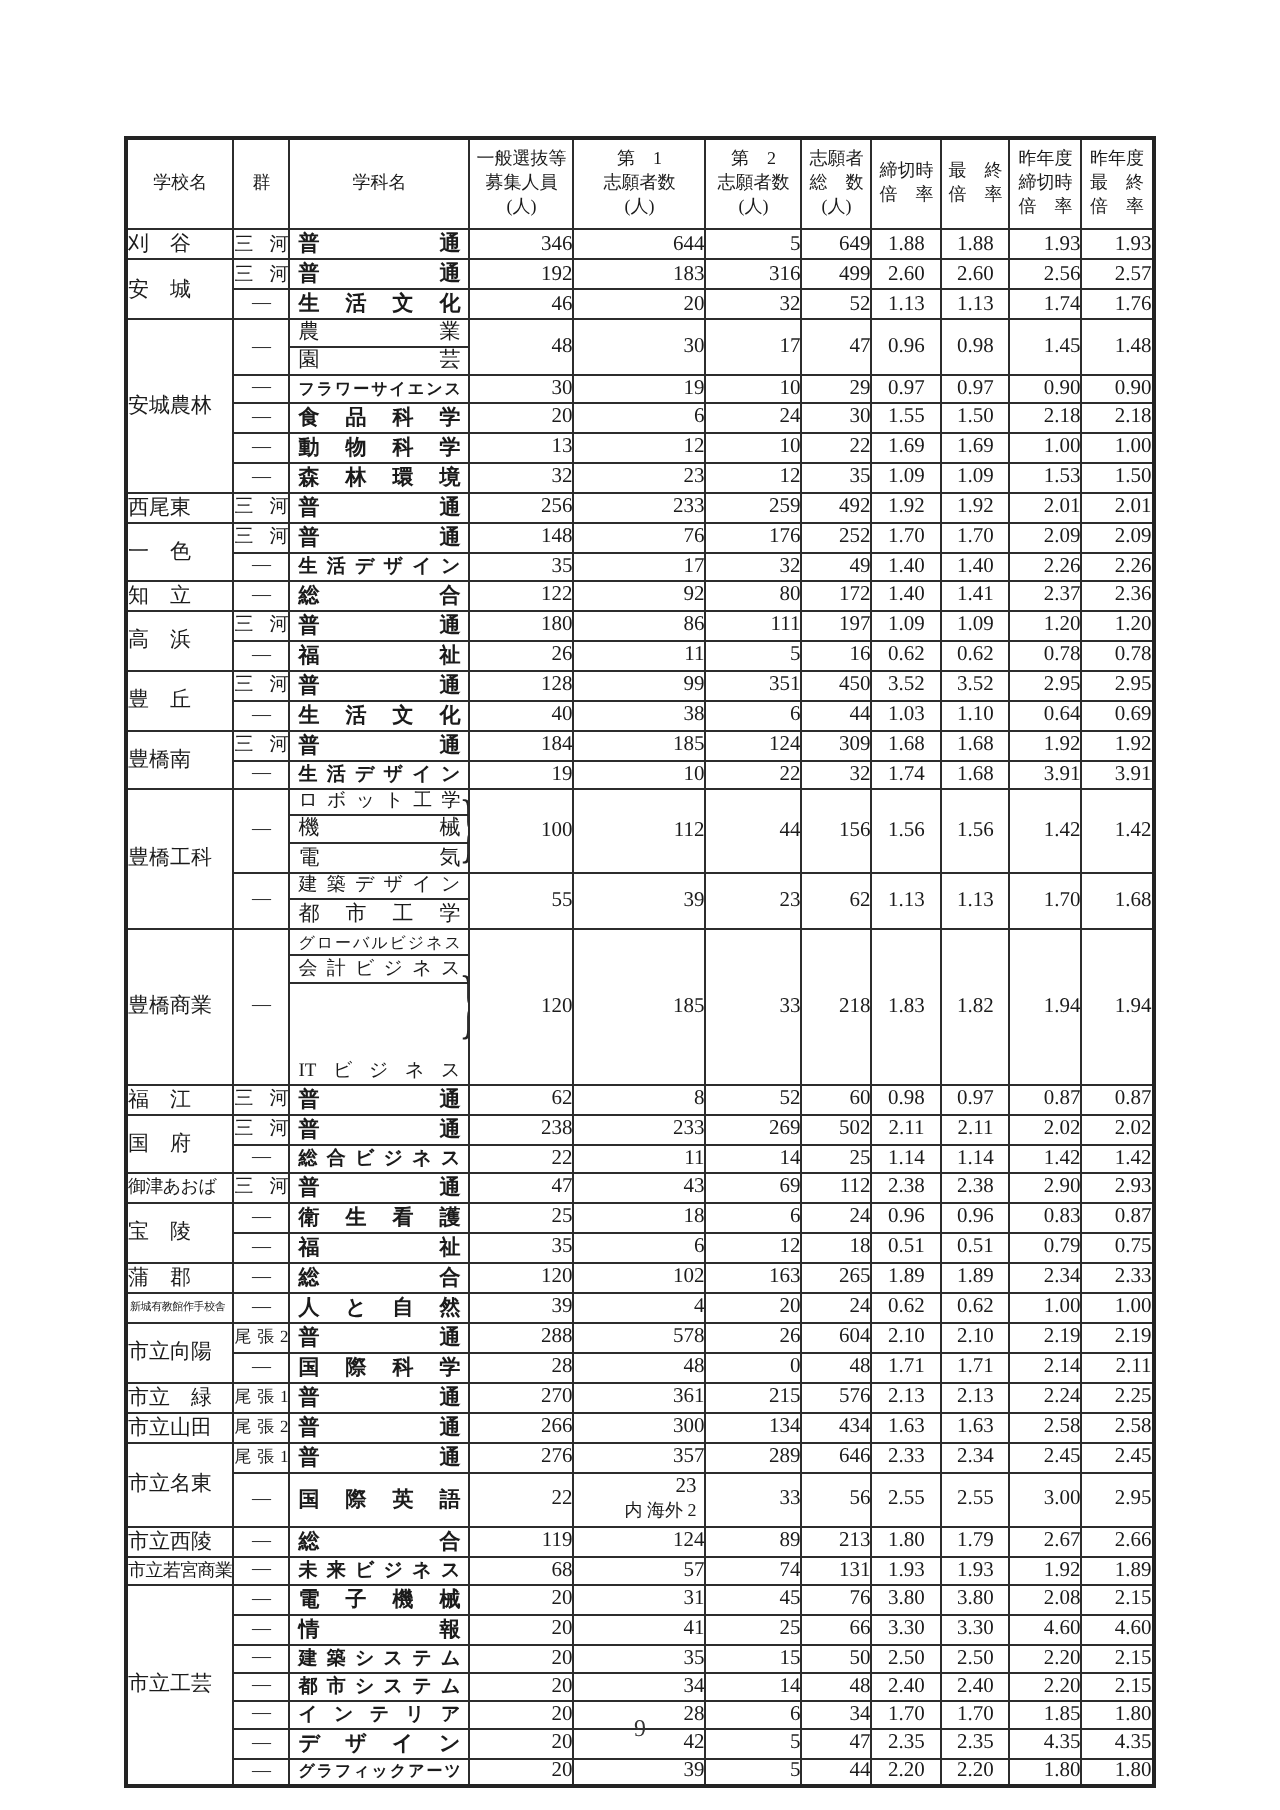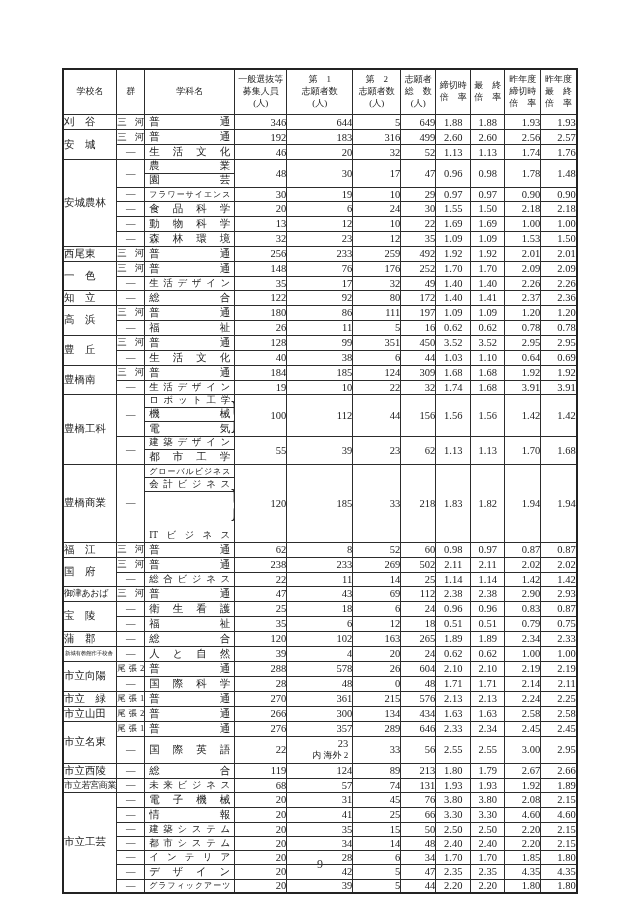--- a/index.html
+++ b/index.html
@@ -20,21 +20,21 @@
   }
   thead th{border-bottom:2px solid #232323;font-size:9px;line-height:1.3;text-align:center;height:44px;background:#fff;}
   thead th .hl{display:block;}
   td.dbl,th.dbl{border-left:3px double #232323;}
   td.school{font-size:10.5px;text-align:left;padding-left:4px;}
   td.school.small{font-size:9px;letter-spacing:-0.3px;}
   td.school.tiny{font-size:5.5px;padding-left:1px;letter-spacing:-0.2px;}
   td.group{font-size:9.5px;}
   td.group.len3{font-size:8.5px;}
   td.dept{position:relative;}
-  .jt{text-align:justify;text-align-last:justify;padding:0 4px;}
+  .jt{text-align:justify;text-align-last:justify;padding:0 4px;font-weight:bold;}
   .ctr{text-align:center;}
   .deptline{box-sizing:border-box;padding:0 4px;text-align:justify;text-align-last:justify;
     display:flex;align-items:flex-end;justify-content:space-between;}
   .deptline span{display:block;width:100%;text-align:justify;text-align-last:justify;}
   .deptline.bb{border-bottom:1px solid #2c2c2c;}
   .f-norm{font-size:10.5px;} .f-med{font-size:9.5px;} .f-small{font-size:8px;letter-spacing:-0.2px;}
   td.num{font-size:10.5px;text-align:right;padding-right:4px;}
   td.rate{font-size:10.5px;text-align:center;}
   td.ratr{font-size:10.5px;text-align:right;padding-right:4px;}
   .note2{font-size:10.5px;text-align:right;padding-right:4px;line-height:1.15;}
@@ -177,21 +177,21 @@
               <span>園芸</span>
             </div>
             <span class="bracket" style="font-size: 25.84px;">}</span>
           </td>
           <td class="num">48</td>
           <td class="num">30</td>
           <td class="num">17</td>
           <td class="num">47</td>
           <td class="rate">0.96</td>
           <td class="rate">0.98</td>
-          <td class="ratr dbl">1.78</td>
+          <td class="ratr dbl">1.45</td>
           <td class="ratr">1.48</td>
         </tr>
         <tr style="height: 13.6px;">
           <td class="group ctr">—</td>
           <td class="dept">
             <div class="jt f-small">フラワーサイエンス</div>
           </td>
           <td class="num">30</td>
           <td class="num">19</td>
           <td class="num">10</td>

